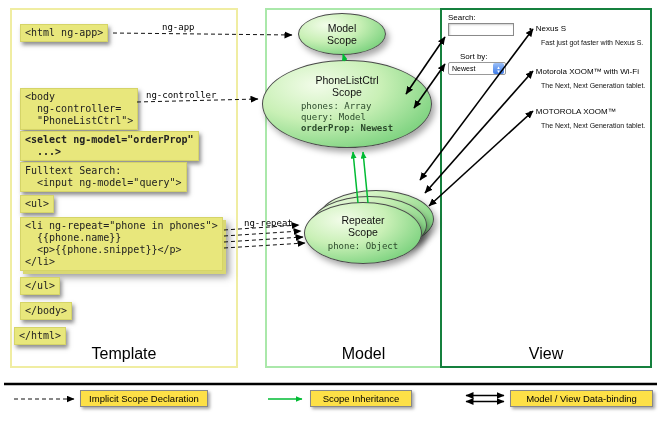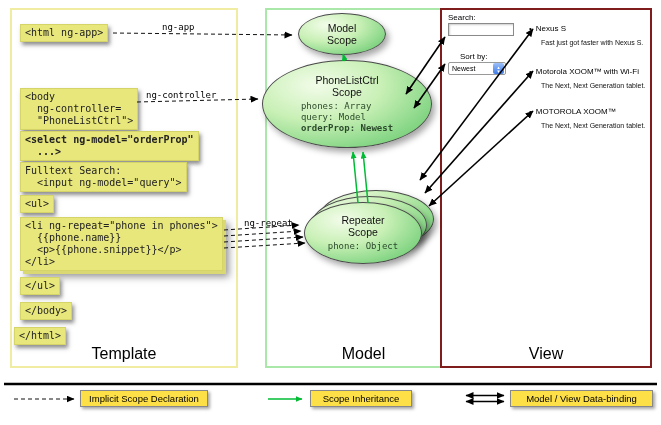--- a/index.html
+++ b/index.html
@@ -1,21 +1,21 @@
 <!DOCTYPE html>
 <html><head>
 <meta charset="utf-8">
 <style>
   html,body{margin:0;padding:0;background:#fff;}
   .canvas{position:relative;width:661px;height:425px;background:#fff;
     font-family:"Liberation Sans",sans-serif;overflow:hidden;}
   .col{position:absolute;top:8px;height:360px;background:#fff;box-sizing:border-box;}
   .col-template{left:10px;width:228px;border:2px solid #f0eda2;}
   .col-model{left:240px;width:197px;border:2px solid #aae8aa;margin-left:25px;}
-  .col-view{left:440px;width:212px;border:2px solid #7f1d1d;}
+  .col-view{left:440px;width:212px;border:2px solid #15803d;}
   .col-label{position:absolute;bottom:3px;left:0;right:0;text-align:center;
     font-size:16px;color:#000;}
   .code{position:absolute;margin:0;background:#e8e77c;color:#222;
     font:10px/1.2 "DejaVu Sans Mono",monospace;padding:2px 4px;white-space:pre;
     border:1px solid #d5d468;border-radius:0;box-shadow:2px 3px 4px rgba(50,50,50,0.55);}
   .code.bold{font-weight:bold;}
   .code.stacked{box-shadow:3px 3px 0 #d9d873,6px 6px 7px rgba(50,50,50,0.5);}
   .scope{position:absolute;border-radius:50%;border:1px solid #4a4a4a;box-sizing:border-box;
     background:radial-gradient(ellipse at 32% 28%,#f2fce9 0%,#c9f0b6 40%,#86d686 75%,#62c062 100%);
     box-shadow:3px 4px 6px rgba(0,0,0,0.35);

